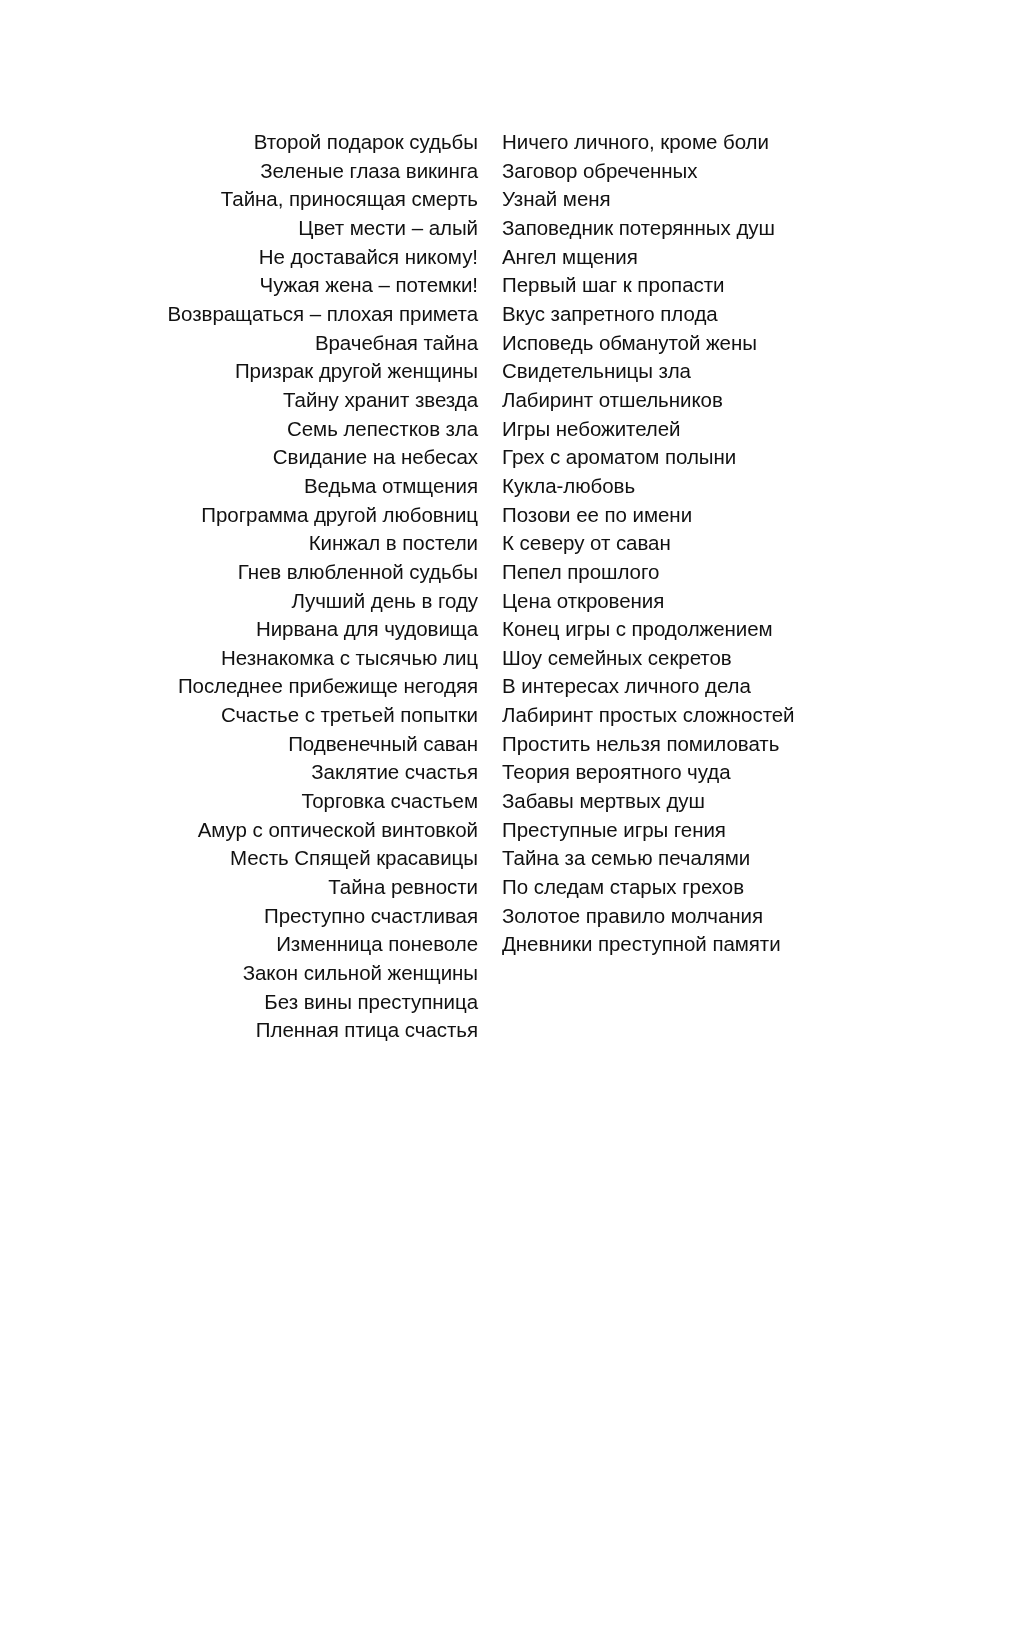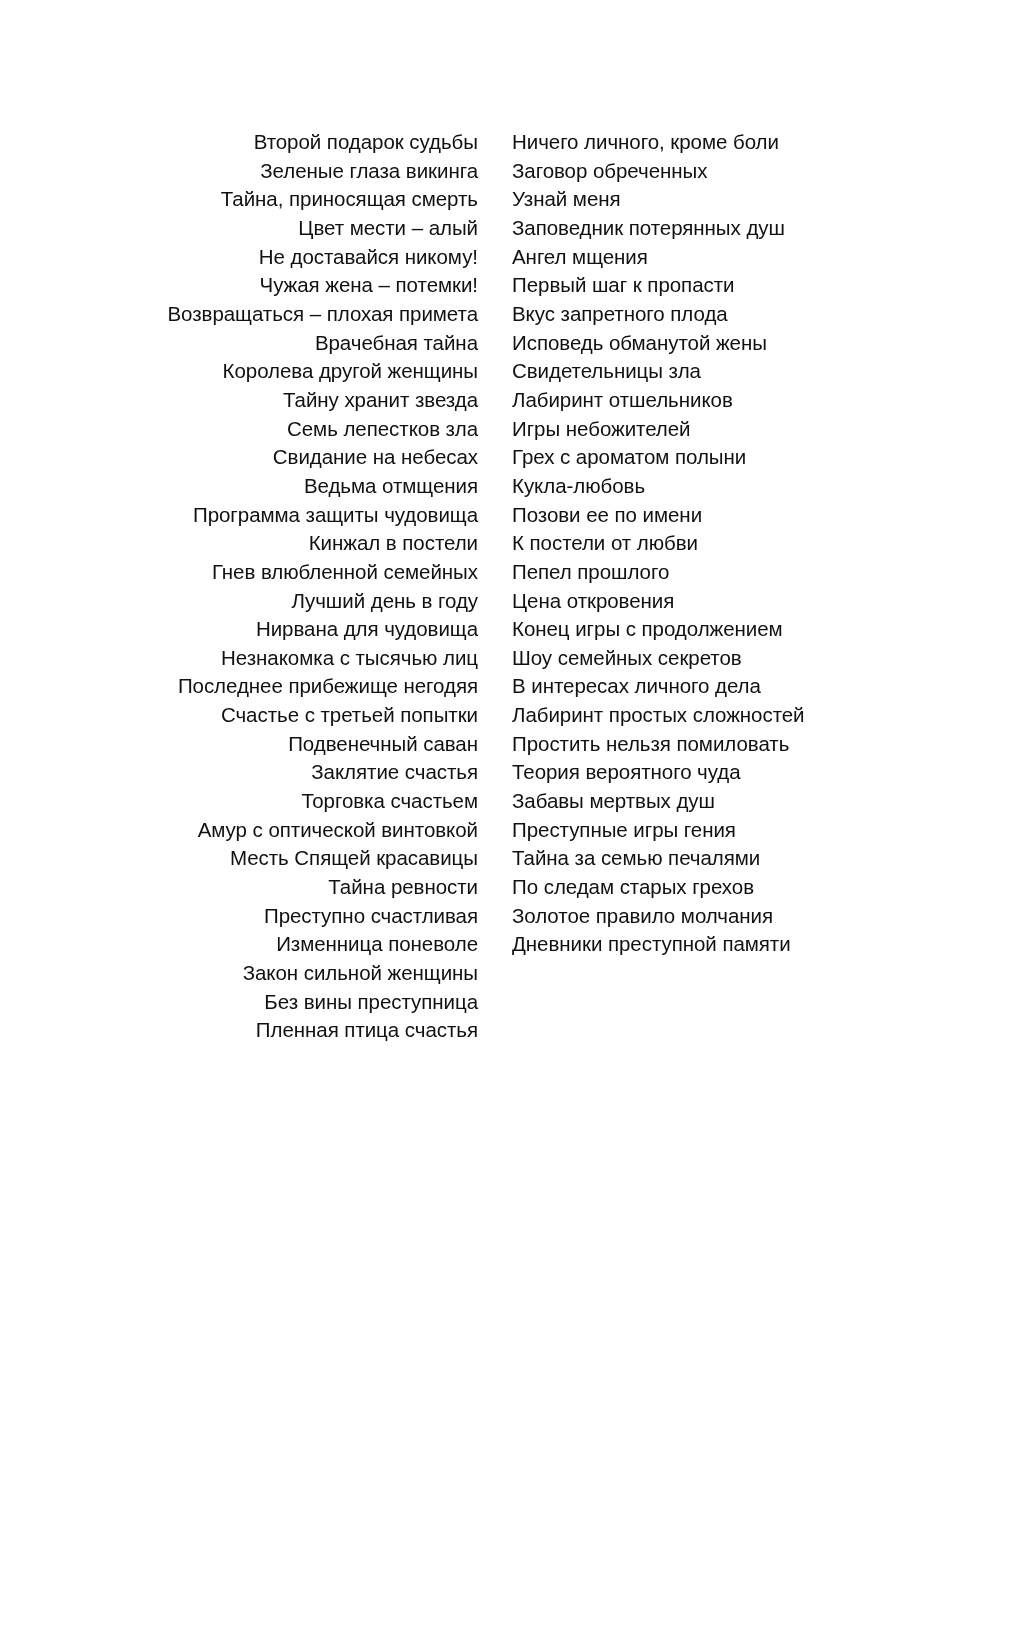--- a/index.html
+++ b/index.html
@@ -37,21 +37,21 @@
     justify-content: space-between;
   }
   .col-left {
     width: 338px;
     margin-left: 140px;
     text-align: right;
     align-items: flex-end;
   }
   .col-right {
     width: 400px;
-    margin-left: 34px;
+    margin-left: 24px;
     text-align: left;
     align-items: flex-start;
   }
   .entry {
     display: block;
     font-size: 20.5px;
     line-height: 28.65px;
     letter-spacing: -0.05px;
     white-space: nowrap;
     color: #111111;
@@ -65,28 +65,28 @@
   <div class="columns">
     <div class="col col-left">
         <div class="entry">Второй подарок судьбы</div>
         <div class="entry">Зеленые глаза викинга</div>
         <div class="entry">Тайна, приносящая смерть</div>
         <div class="entry">Цвет мести – алый</div>
         <div class="entry">Не доставайся никому!</div>
         <div class="entry">Чужая жена – потемки!</div>
         <div class="entry">Возвращаться – плохая примета</div>
         <div class="entry">Врачебная тайна</div>
-        <div class="entry">Королева другой женщины</div>
+        <div class="entry">Призрак другой женщины</div>
         <div class="entry">Тайну хранит звезда</div>
         <div class="entry">Семь лепестков зла</div>
         <div class="entry">Свидание на небесах</div>
         <div class="entry">Ведьма отмщения</div>
-        <div class="entry">Программа защиты чудовища</div>
+        <div class="entry">Программа другой любовниц</div>
         <div class="entry">Кинжал в постели</div>
-        <div class="entry">Гнев влюбленной семейных</div>
+        <div class="entry">Гнев влюбленной судьбы</div>
         <div class="entry">Лучший день в году</div>
         <div class="entry">Нирвана для чудовища</div>
         <div class="entry">Незнакомка с тысячью лиц</div>
         <div class="entry">Последнее прибежище негодяя</div>
         <div class="entry">Счастье с третьей попытки</div>
         <div class="entry">Подвенечный саван</div>
         <div class="entry">Заклятие счастья</div>
         <div class="entry">Торговка счастьем</div>
         <div class="entry">Амур с оптической винтовкой</div>
         <div class="entry">Месть Спящей красавицы</div>
@@ -105,21 +105,21 @@
         <div class="entry">Ангел мщения</div>
         <div class="entry">Первый шаг к пропасти</div>
         <div class="entry">Вкус запретного плода</div>
         <div class="entry">Исповедь обманутой жены</div>
         <div class="entry">Свидетельницы зла</div>
         <div class="entry">Лабиринт отшельников</div>
         <div class="entry">Игры небожителей</div>
         <div class="entry">Грех с ароматом полыни</div>
         <div class="entry">Кукла-любовь</div>
         <div class="entry">Позови ее по имени</div>
-        <div class="entry">К постели от любви</div>
+        <div class="entry">К северу от саван</div>
         <div class="entry">Пепел прошлого</div>
         <div class="entry">Цена откровения</div>
         <div class="entry">Конец игры с продолжением</div>
         <div class="entry">Шоу семейных секретов</div>
         <div class="entry">В интересах личного дела</div>
         <div class="entry">Лабиринт простых сложностей</div>
         <div class="entry">Простить нельзя помиловать</div>
         <div class="entry">Теория вероятного чуда</div>
         <div class="entry">Забавы мертвых душ</div>
         <div class="entry">Преступные игры гения</div>

